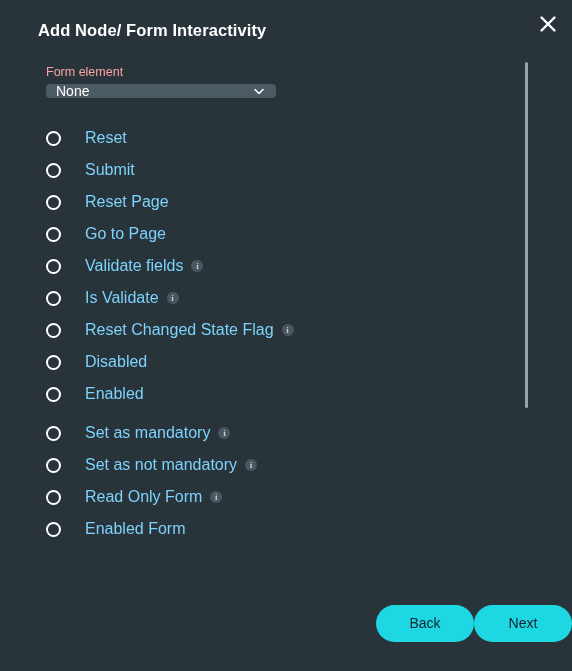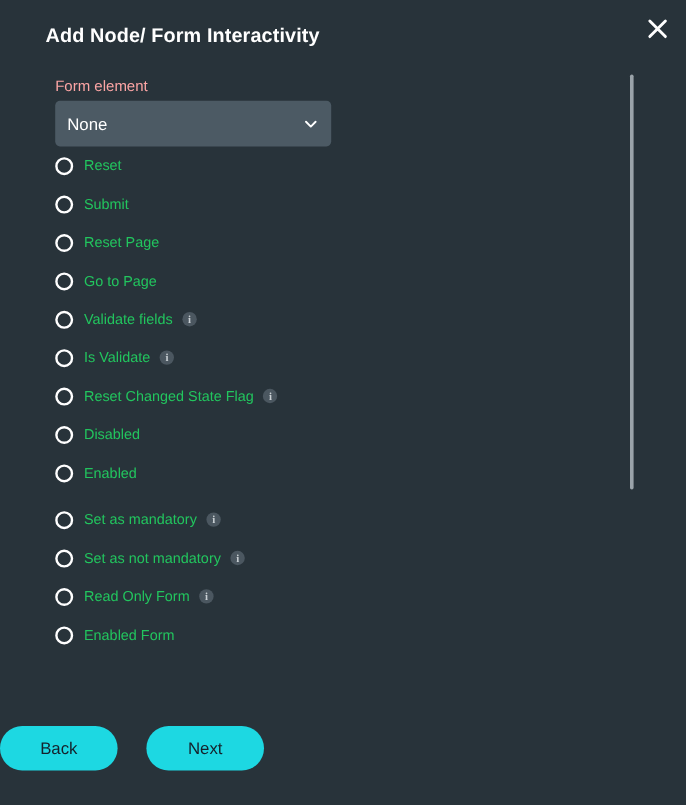--- a/index.html
+++ b/index.html
@@ -75,21 +75,21 @@
     left: 46px;
     top: 9px;
     font-size: 12.5px;
     color: #fca5a5;
   }
   .select-box {
     position: absolute;
     left: 46px;
     top: 28px;
     width: 230px;
-    height: 38px;
+    height: 14px;
     background: #4c5a64;
     border-radius: 4px;
     border: none;
     display: flex;
     align-items: center;
     padding: 0 10px;
     box-sizing: border-box;
     cursor: pointer;
   }
   .select-value {
@@ -124,23 +124,23 @@
   .radio-icon {
     width: 15px;
     height: 15px;
     border: 2px solid #ffffff;
     border-radius: 50%;
     box-sizing: border-box;
     flex: 0 0 15px;
     background: transparent;
   }
   .option-label {
-    margin-left: 9px;
-    font-size: 12px;
-    color: #22c55e;
+    margin-left: 24px;
+    font-size: 16px;
+    color: #7dd3fc;
     white-space: nowrap;
   }
   .info-icon {
     margin-left: 8px;
     width: 12px;
     height: 12px;
     border-radius: 50%;
     background: #4b5760;
     color: #c9d0d4;
     font-size: 9px;
@@ -175,22 +175,21 @@
 
   
   .dialog-footer {
     position: absolute;
     left: 0;
     right: 0;
     bottom: 0;
     height: 84px;
     display: flex;
     align-items: center;
-    justify-content: flex-start;
-    gap: 24px;
+    justify-content: flex-end;
     padding-bottom: 12px;
     box-sizing: border-box;
   }
   .pill-button {
     width: 98px;
     height: 37px;
     border-radius: 19px;
     background: #1dd8e2;
     color: #15212b;
     font-size: 14px;

